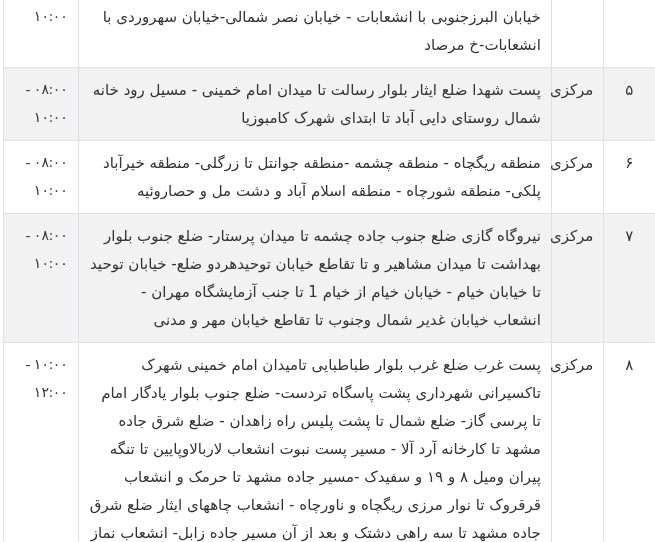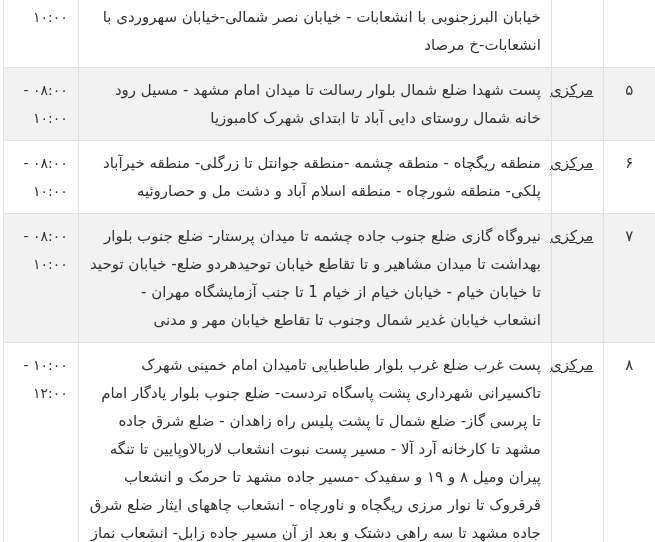--- a/index.html
+++ b/index.html
@@ -30,43 +30,43 @@
   td {
     border: 1px solid #dee2e6;
     vertical-align: top;
     font-size: 15px;
     line-height: 28px;
     padding: 8px 10px 8px 10px;
     color: #333;
   }
   tr.striped td { background: #f2f2f2; }
   td.col-num { width: 37px; text-align: center; padding-right: 14px; padding-left: 6px; }
-  td.col-region { width: 31px; text-align: left; text-decoration: underline; }
+  td.col-region { width: 31px; text-align: left; }
   td.col-area { width: 447px; text-align: right; }
   td.col-time { width: 55px; text-align: right; font-size: 14px; padding-left: 8px; }
-  .time-line { display: block; white-space: nowrap; }
+  .time-line { display: block; white-space: nowrap; font-family: Liberation Serif, serif; }
 </style>
 </head>
 <body>
 
 <div class="table-wrap">
   <table>
     <tbody>
       <tr>
         <td class="col-num"></td>
         <td class="col-region"></td>
         <td class="col-area" style="padding-top:14px;">خیابان البرزجنوبی با انشعابات - خیابان نصر شمالی-خیابان سهروردی با انشعابات-خ مرصاد</td>
         <td class="col-time" style="padding-top:14px;">
           <span class="time-line">۱۰:۰۰</span>
         </td>
       </tr>
       <tr class="striped">
         <td class="col-num">۵</td>
         <td class="col-region">مرکزی</td>
-        <td class="col-area">پست شهدا ضلع شمال بلوار رسالت تا میدان امام مشهد - مسیل رود خانه شمال روستای دایی آباد تا ابتدای شهرک کامبوزیا</td>
+        <td class="col-area">پست شهدا ضلع ایثار بلوار رسالت تا میدان امام خمینی - مسیل رود خانه شمال روستای دایی آباد تا ابتدای شهرک کامبوزیا</td>
         <td class="col-time">
           <span class="time-line">۰۸:۰۰ -</span>
           <span class="time-line">۱۰:۰۰</span>
         </td>
       </tr>
       <tr>
         <td class="col-num">۶</td>
         <td class="col-region">مرکزی</td>
         <td class="col-area">منطقه ریگچاه - منطقه چشمه -منطقه جوانتل تا زرگلی- منطقه خیرآباد پلکی- منطقه شورچاه - منطقه اسلام آباد و دشت مل و حصاروئیه</td>
         <td class="col-time">

